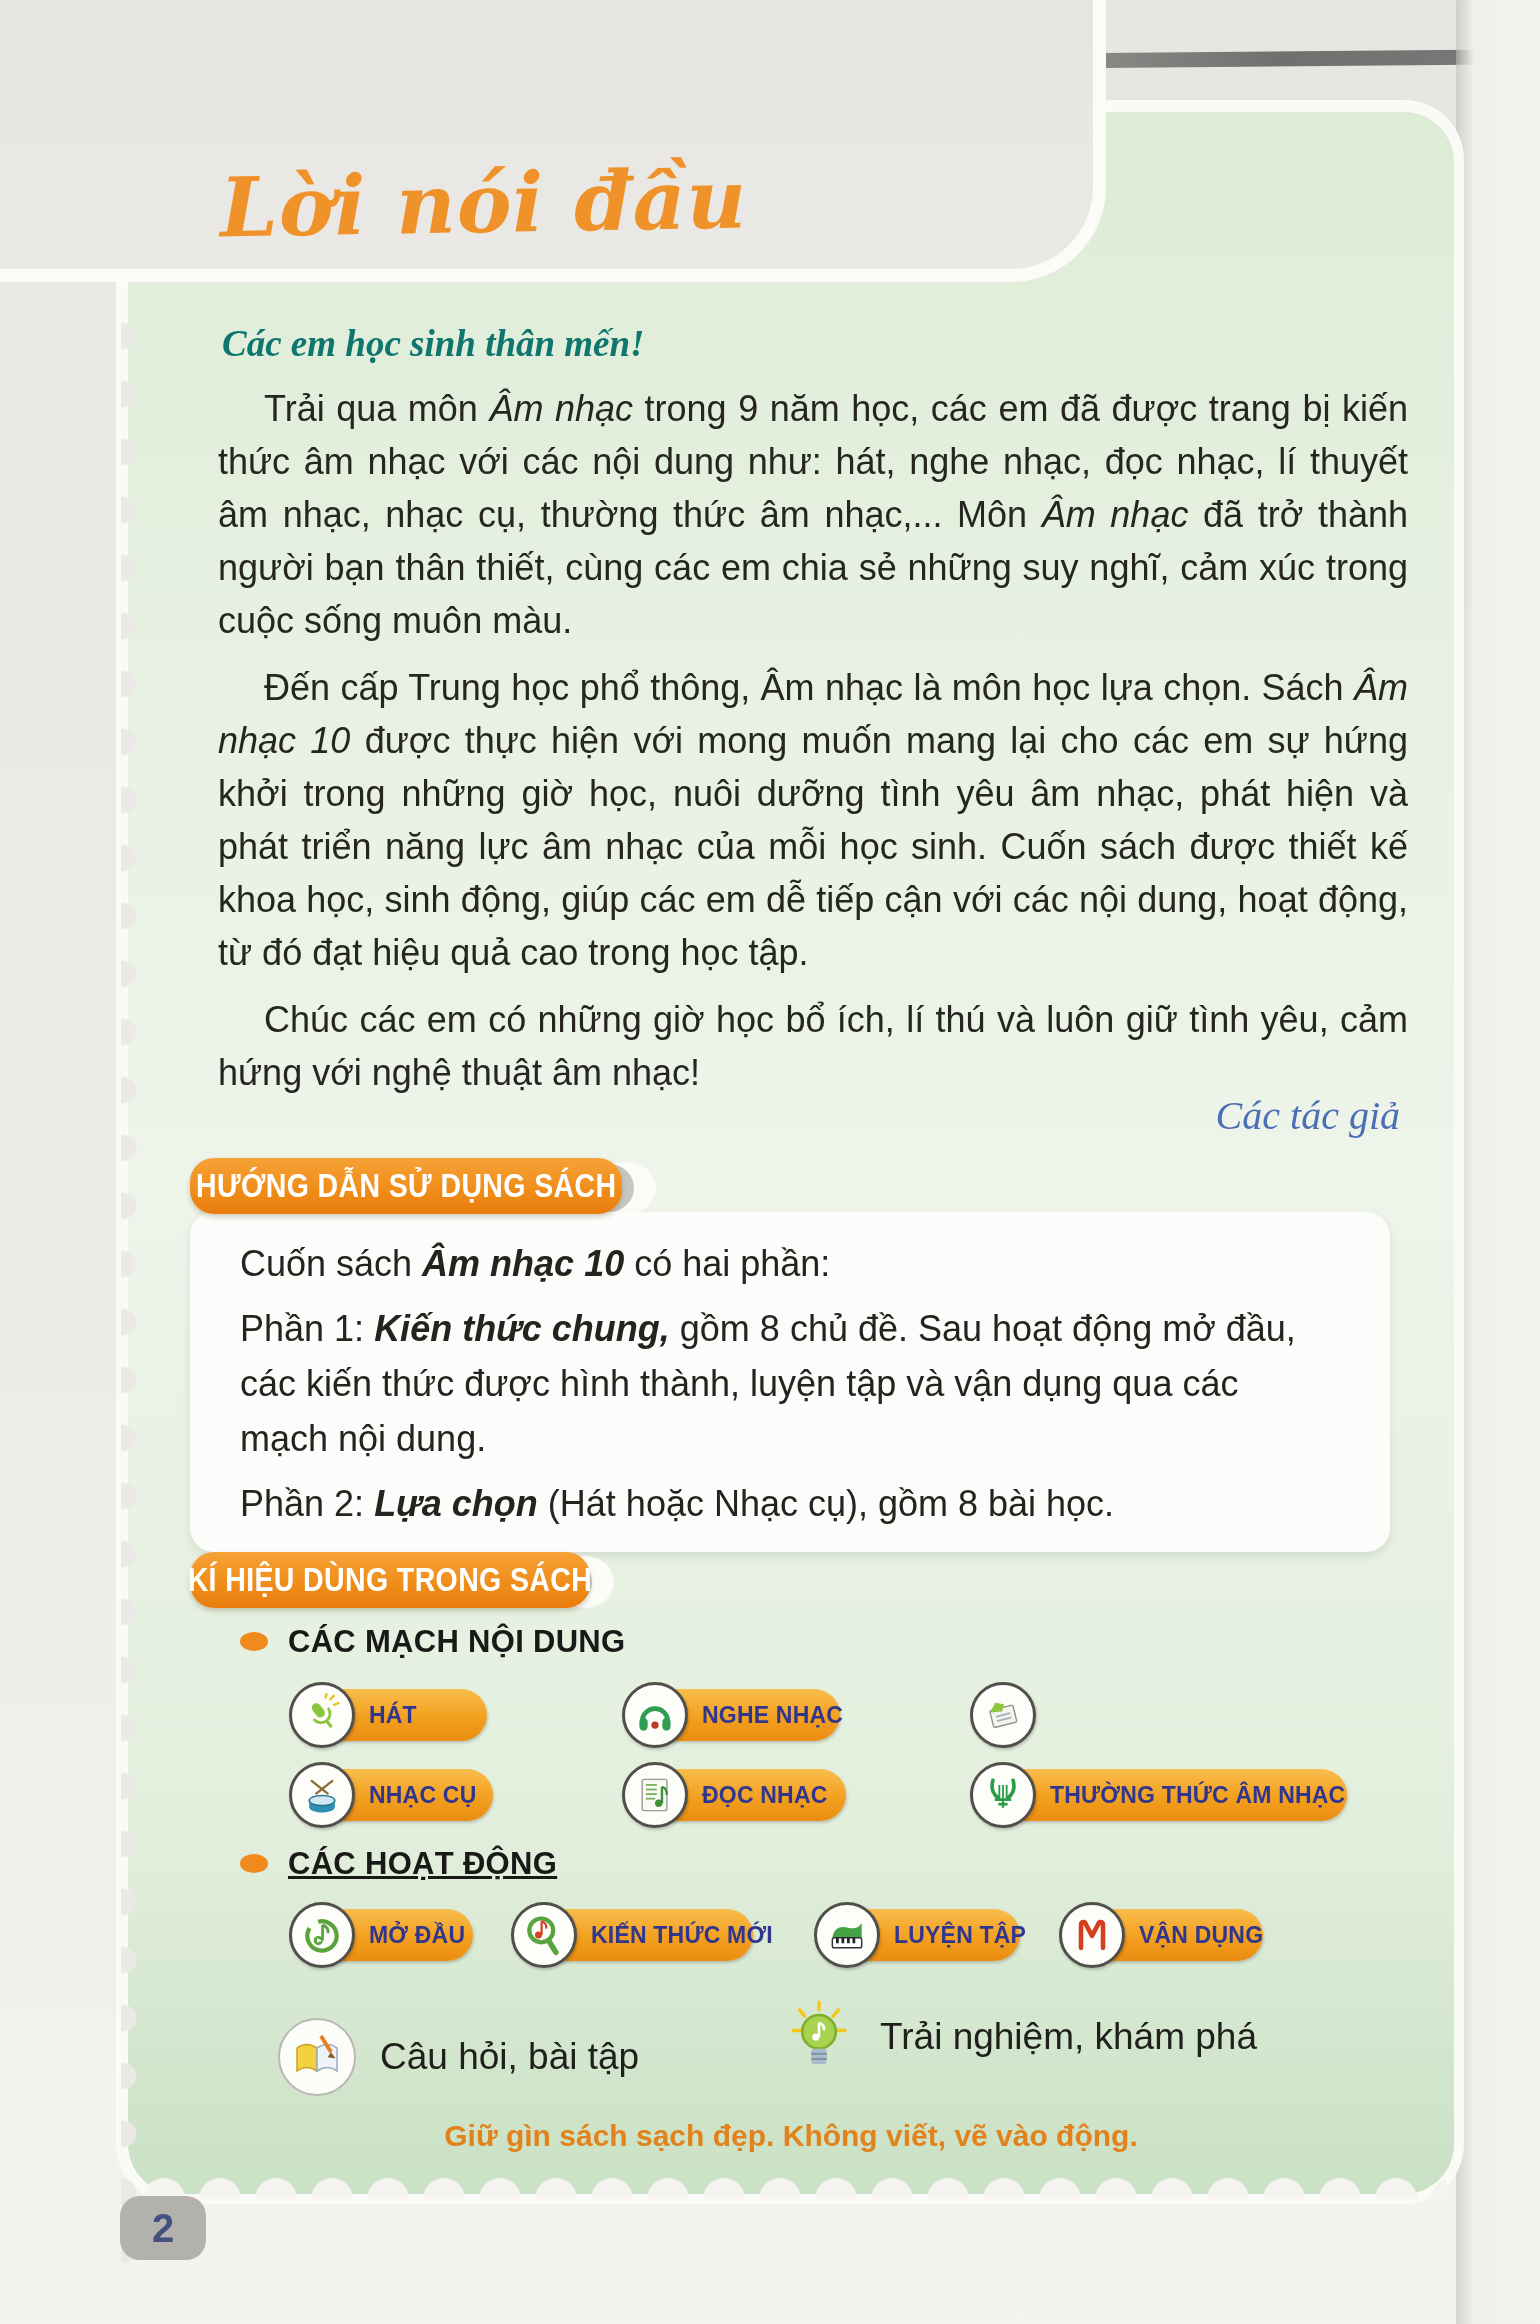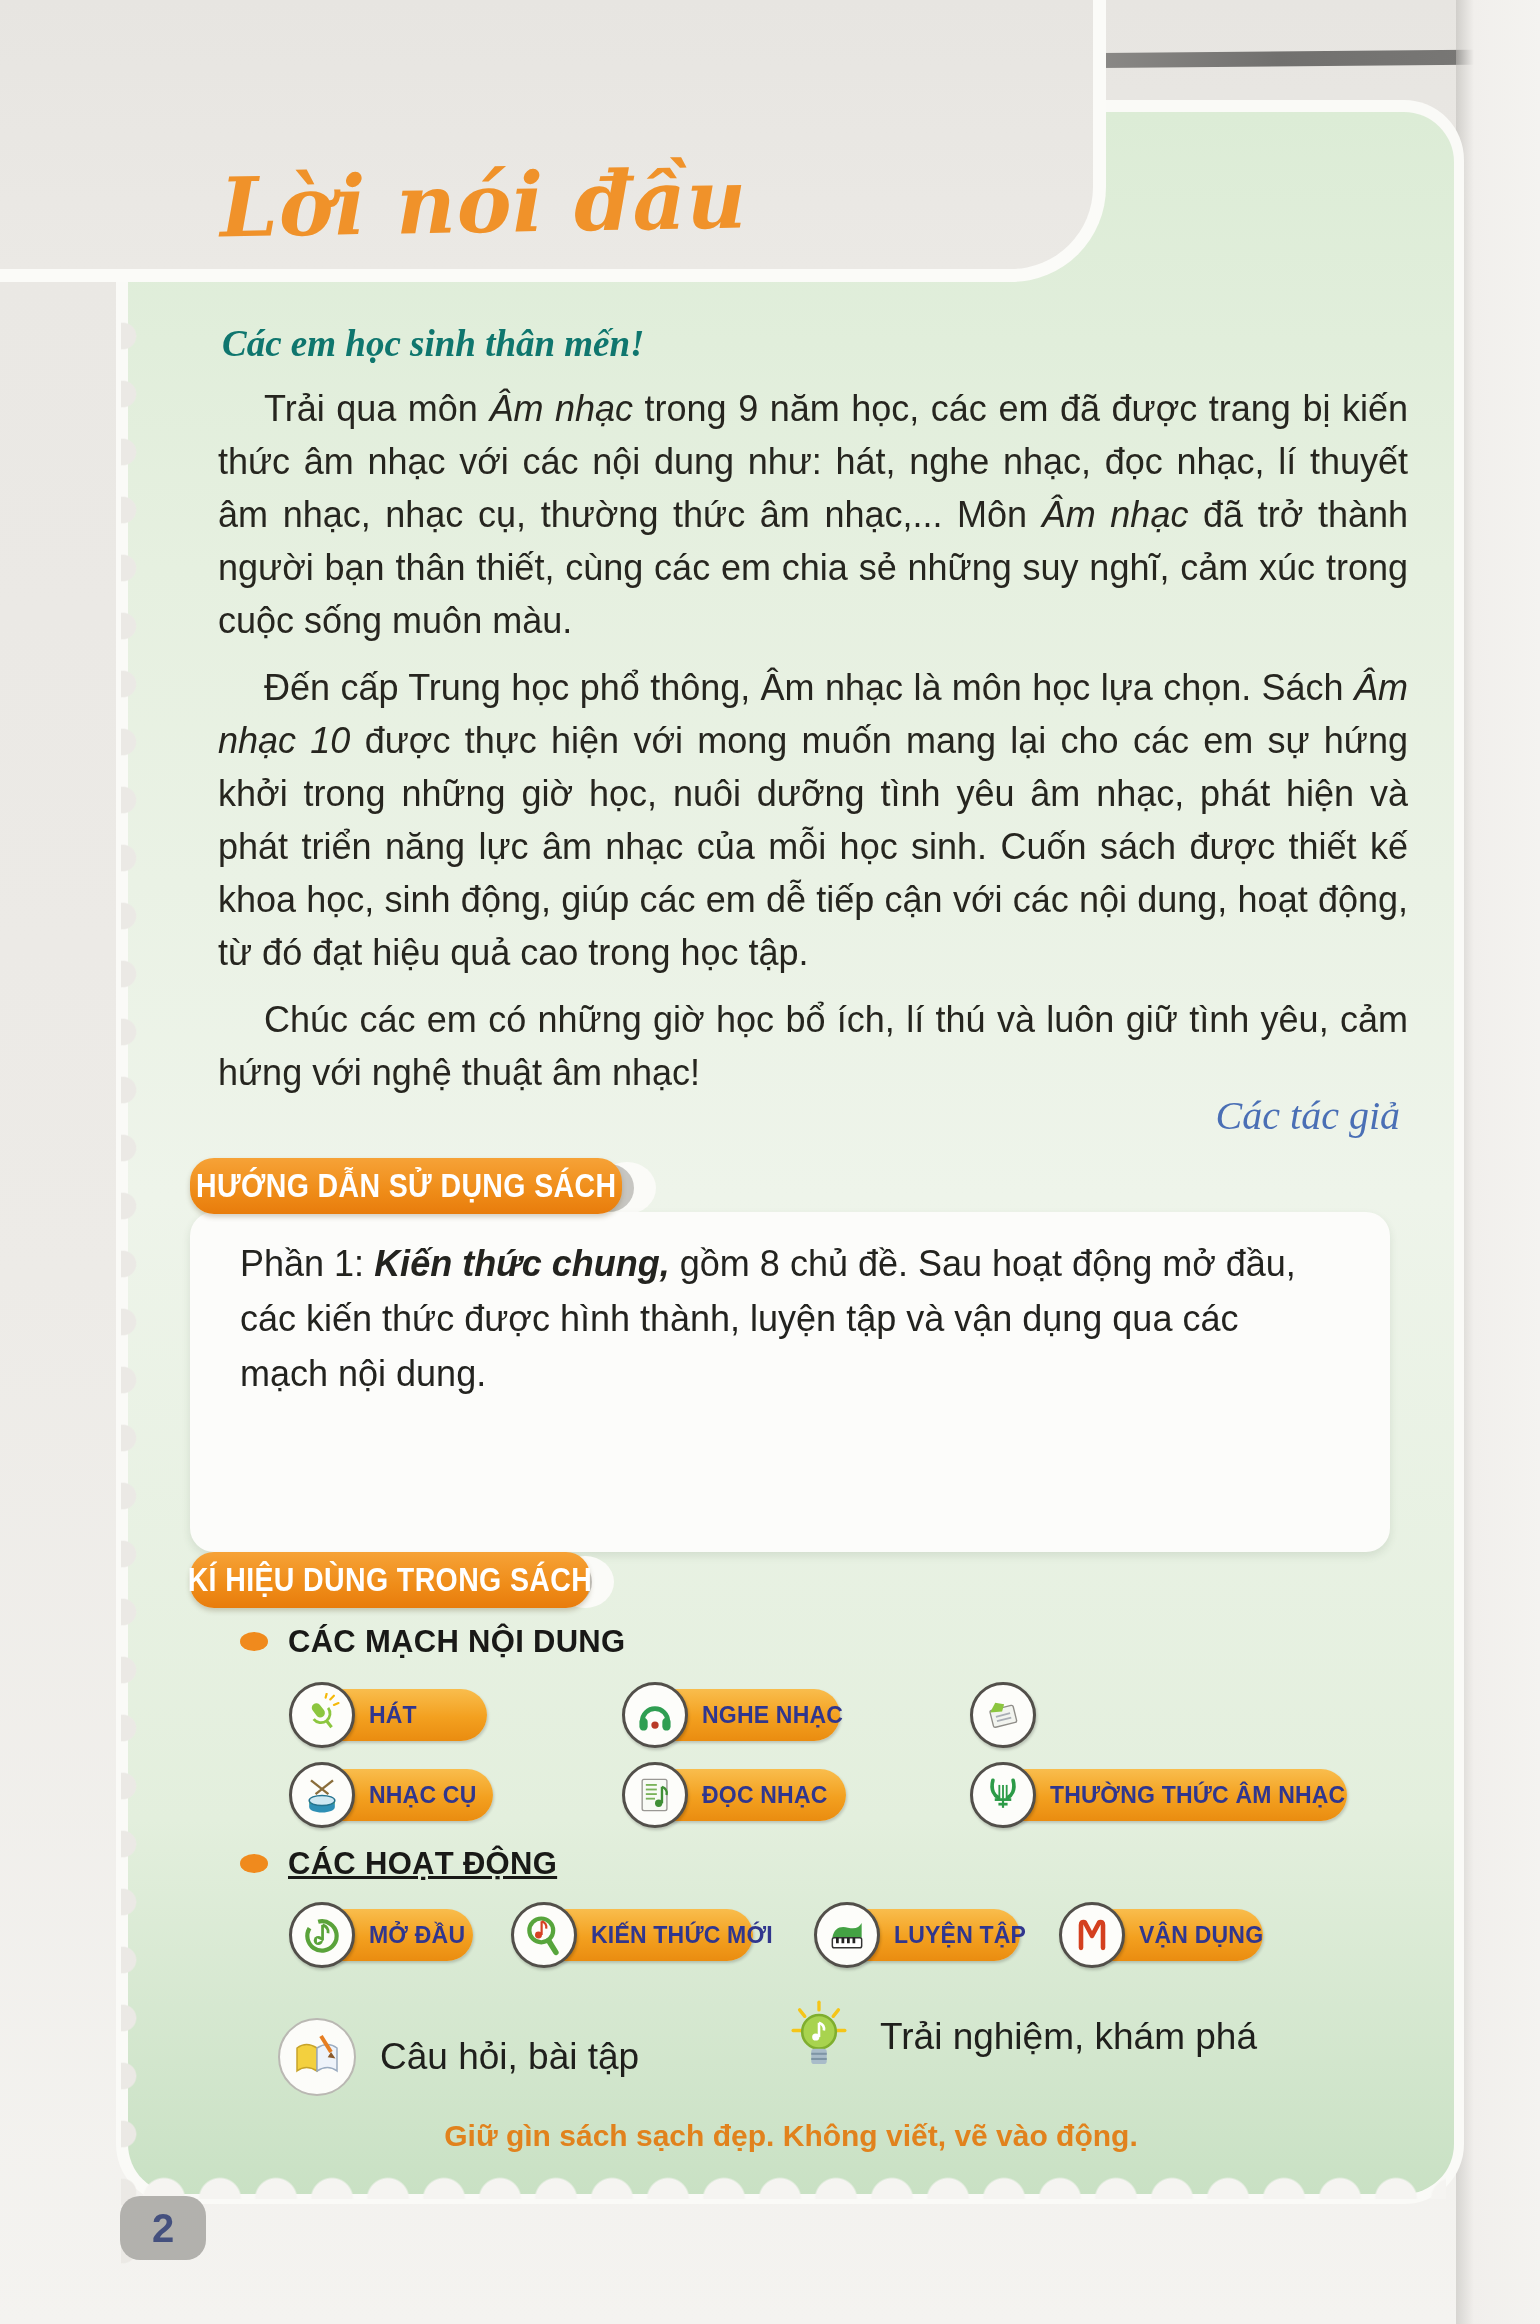--- a/index.html
+++ b/index.html
@@ -120,21 +120,23 @@
 </div>
 <div class="author">Các tác giả</div>
 
 <div class="curl-white" style="left:598px;top:1162px;"></div>
 <div class="curl-grey" style="left:584px;top:1164px;"></div>
 <div class="banner" style="left:190px;top:1158px;width:432px;">
   <span>HƯỚNG DẪN SỬ DỤNG SÁCH</span>
 </div>
 
 <div class="guide-box">
+  <p><span>Cuốn sách </span><span class="bi">Âm nhạc 10</span><span> có hai phần:</span></p>
   <p><span>Phần 1:</span> <span class="bi">Kiến thức chung,</span><span> gồm 8 chủ đề. Sau hoạt động mở đầu, các kiến thức được hình thành, luyện tập và vận dụng qua các mạch nội dung.</span></p>
+  <p><span>Phần 2:</span> <span class="bi">Lựa chọn</span><span> (Hát hoặc Nhạc cụ), gồm 8 bài học.</span></p>
 </div>
 
 <div class="curl-white" style="left:556px;top:1556px;"></div>
 <div class="curl-grey" style="left:542px;top:1558px;"></div>
 <div class="banner" style="left:190px;top:1552px;width:400px;">
   <span>KÍ HIỆU DÙNG TRONG SÁCH</span>
 </div>
 
 <div class="sec-head" style="left:240px;top:1626px;">
   <span class="dot"></span>

